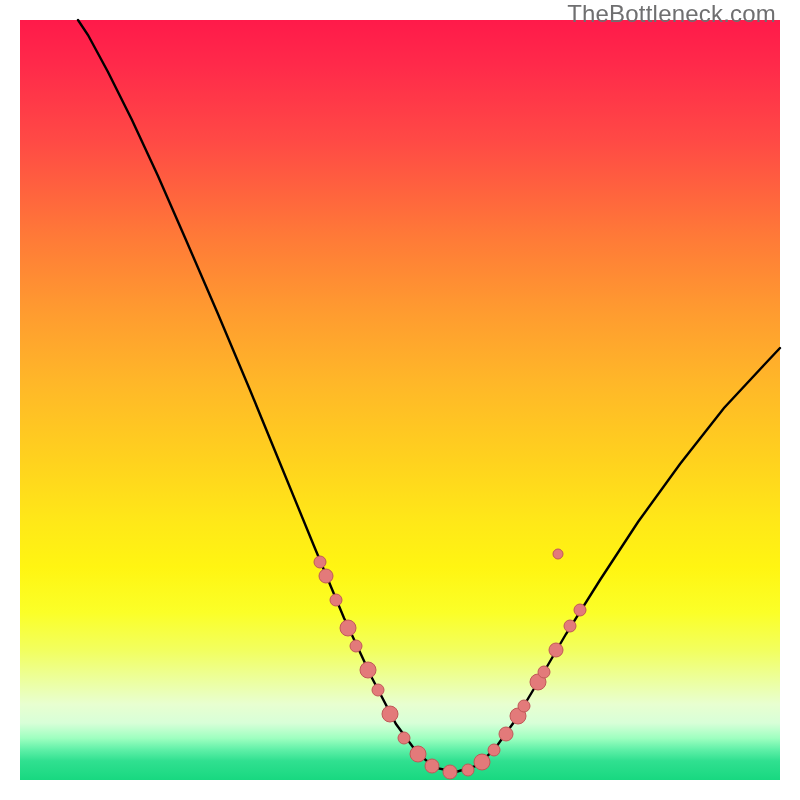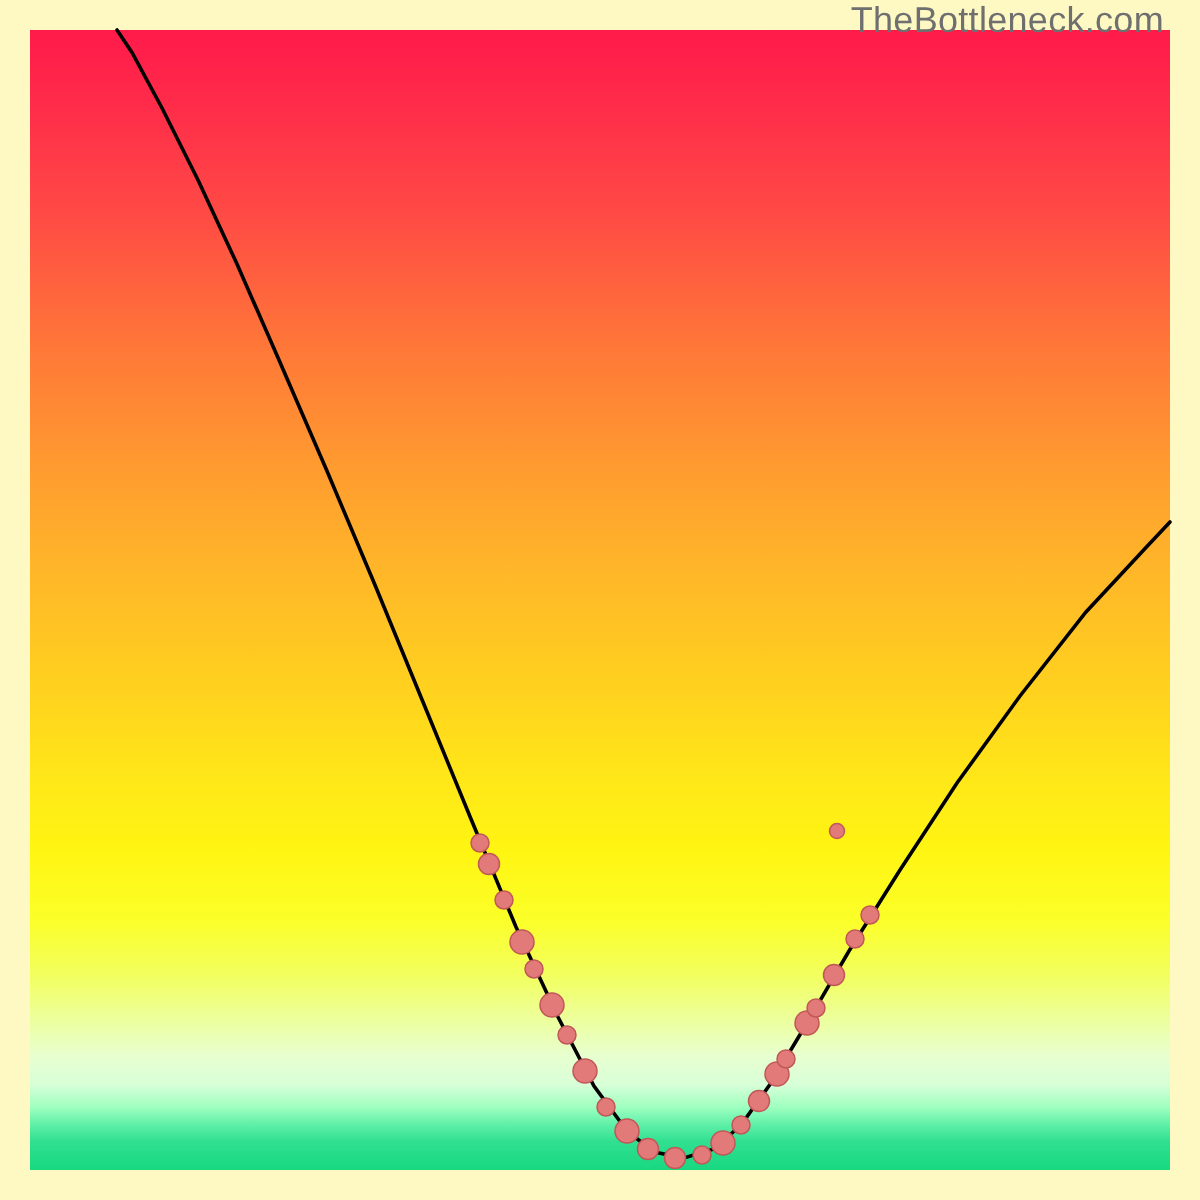--- a/index.html
+++ b/index.html
@@ -10,21 +10,21 @@
     background: #000;
     overflow: hidden;
     font-family: Arial, Helvetica, sans-serif;
   }
   .frame {
     position: absolute;
     left: 0;
     top: 0;
     width: 800px;
     height: 800px;
-    background: #fef9c3;
+    background: #ffffff;
   }
   .plot {
     position: absolute;
     left: 20px;
     top: 20px;
     width: 760px;
     height: 760px;
     background: linear-gradient(to bottom,
       #ff1a4a 0%,
       #ff2a4a 6%,

